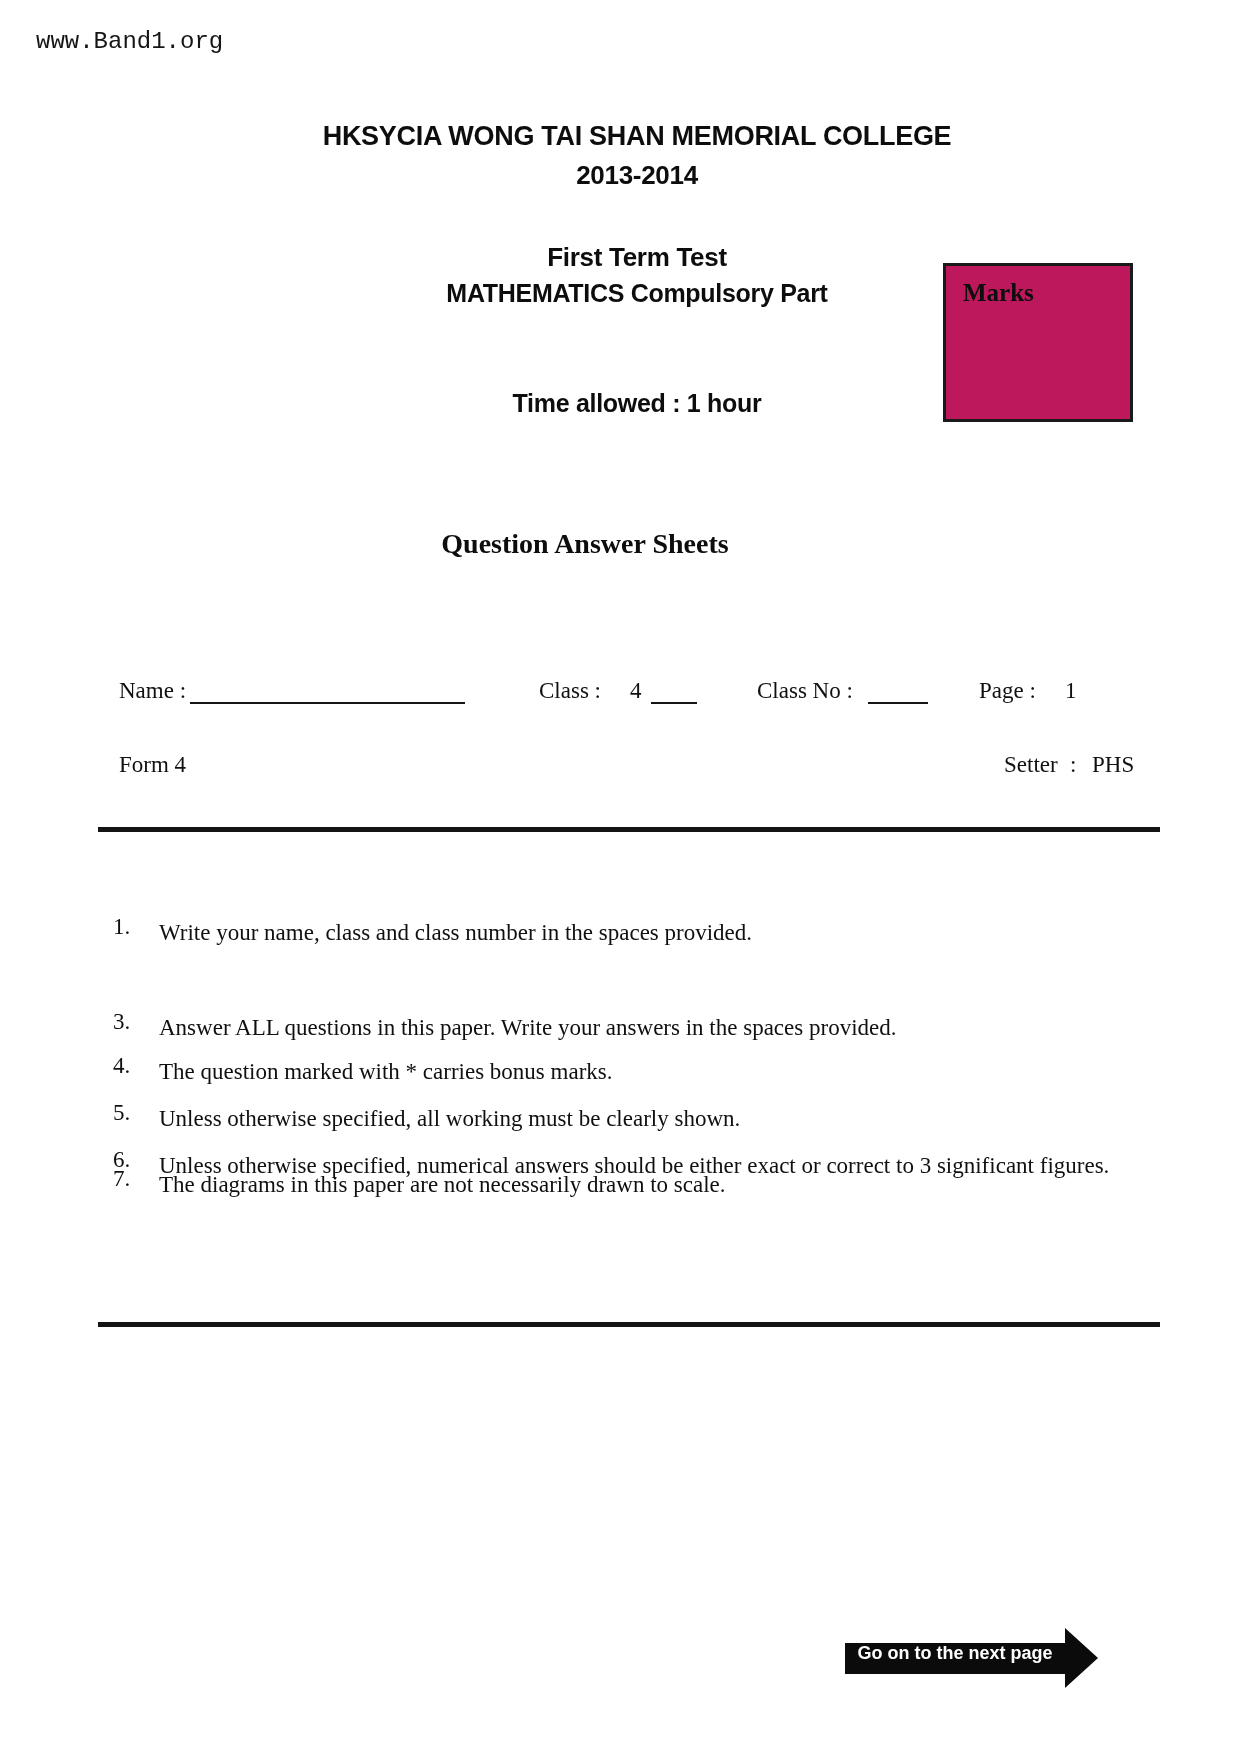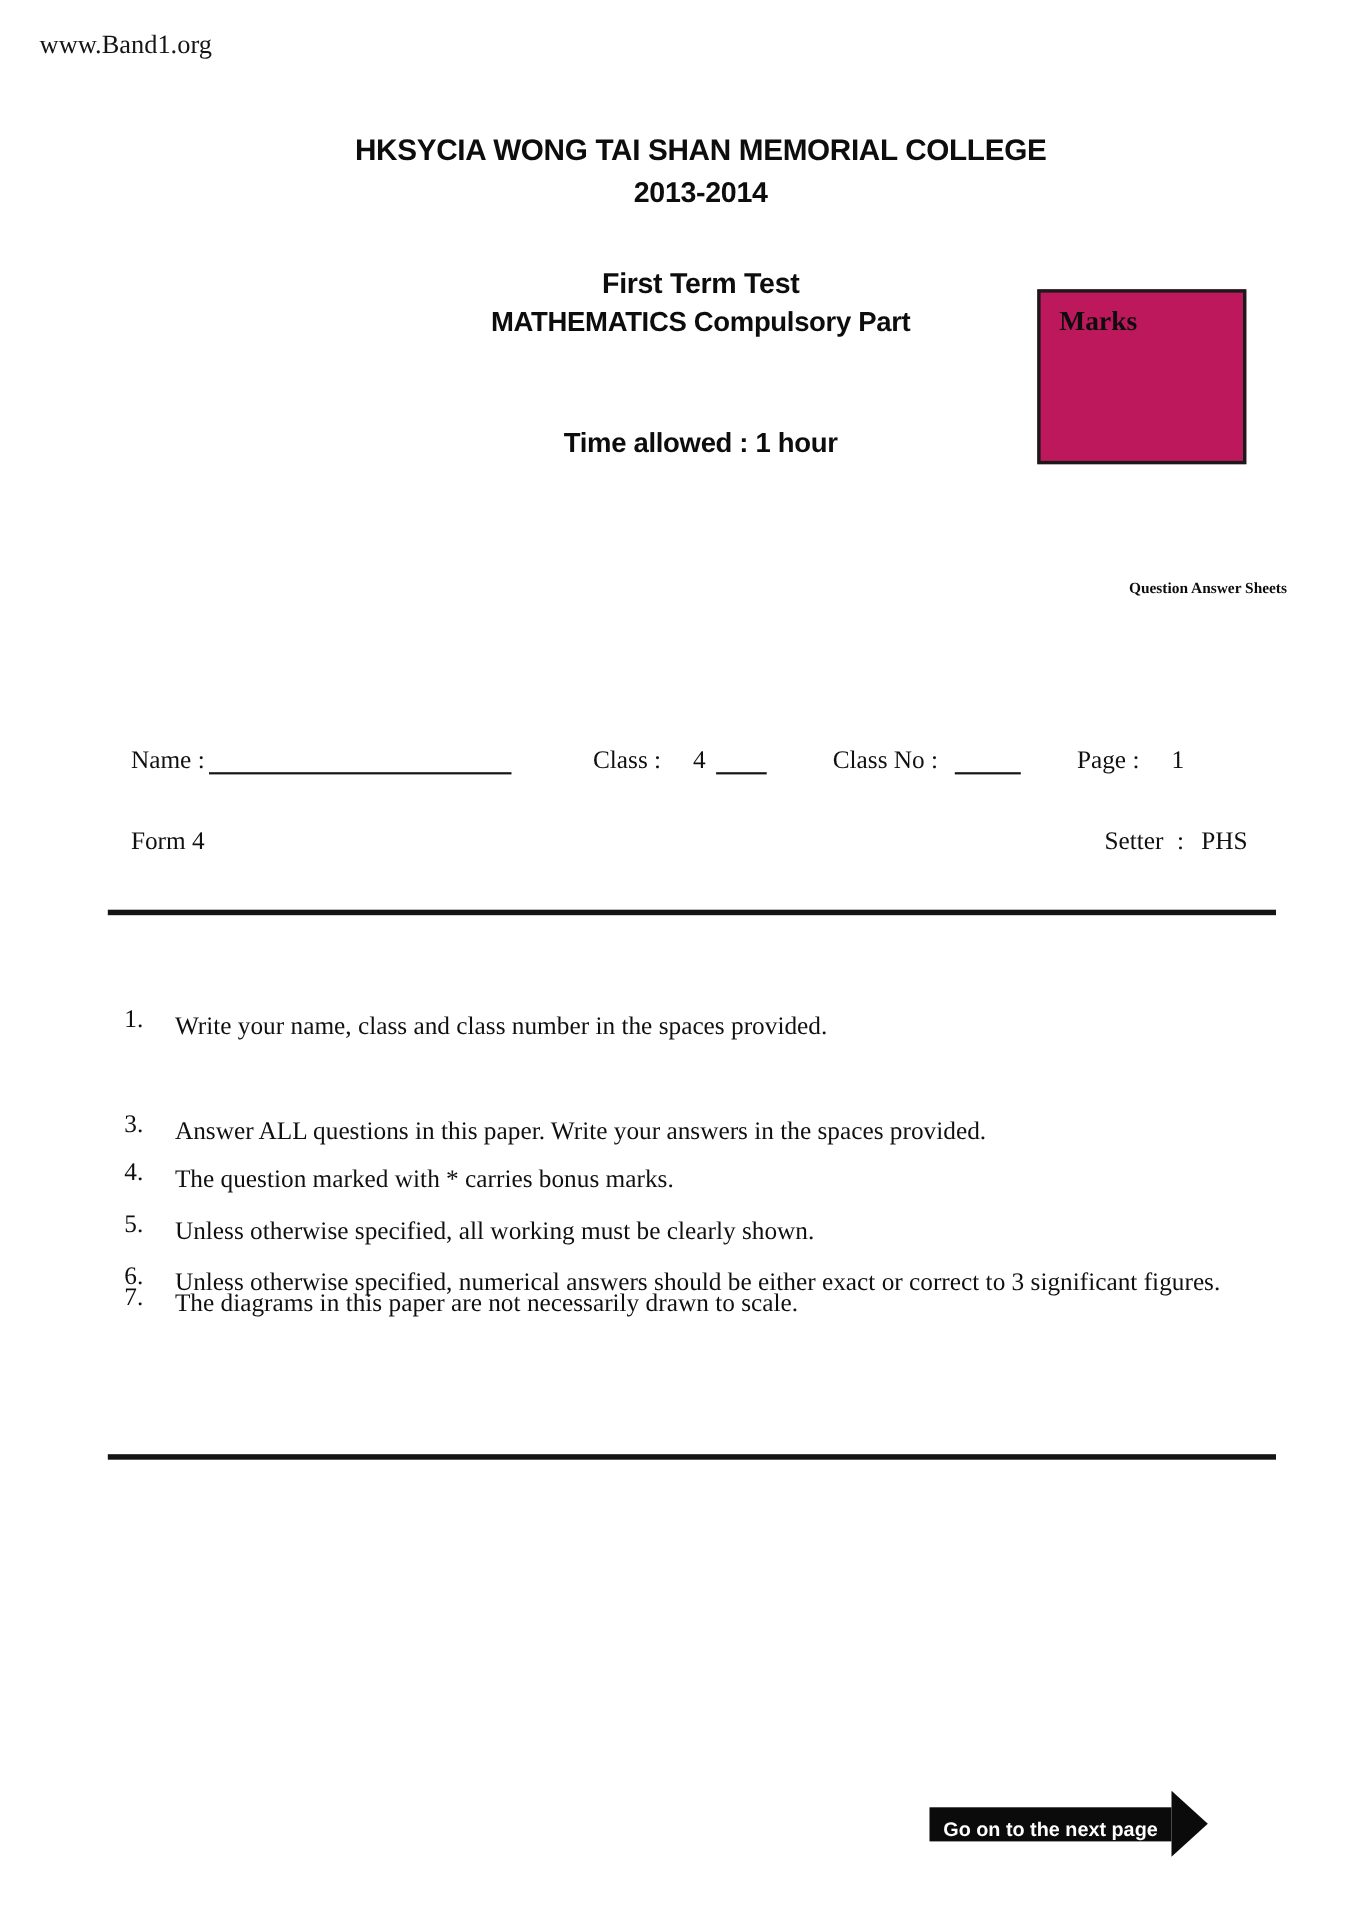--- a/index.html
+++ b/index.html
@@ -10,21 +10,21 @@
     margin:0 auto;
     background:#ffffff;
     color:#111111;
     overflow:hidden;
     font-family:"Liberation Serif", serif;
   }
   .abs{position:absolute;}
   
   .watermark{
     left:36px;top:28px;
-    font-family:Liberation Serif, serif;
+    font-family:Liberation Mono, monospace;
     font-size:24px;color:#151515;
   }
   
   .hline{
     left:0;width:1274px;text-align:center;
     font-family:"Liberation Sans", sans-serif;
     font-weight:bold;color:#0d0d0d;letter-spacing:-0.3px;
     white-space:nowrap;
   }
   .school{top:121px;font-size:27px;}
@@ -37,22 +37,22 @@
     left:943px;top:263px;width:184px;height:153px;
     border:3px solid #1a1a1a;background:#be185d;
     box-sizing:content-box;
   }
   .marks-box .lbl{
     position:absolute;left:17px;top:13px;
     font-family:"Liberation Serif", serif;
     font-weight:bold;font-size:25px;color:#0d0d0d;
   }
   .sheet-title{
-    left:0;top:528px;width:1170px;text-align:right;
-    font-weight:bold;font-size:14px;color:#0d0d0d;
+    left:0;top:528px;width:1170px;text-align:center;
+    font-weight:bold;font-size:28px;color:#0d0d0d;
     white-space:nowrap;
   }
   
   .fld{font-size:23px;color:#101010;white-space:nowrap;text-align:right;}
   .row1{top:678px;}
   .row2{top:752px;}
   .blank{
     position:absolute;height:24px;
     border-bottom:2px solid #151515;
   }
@@ -66,21 +66,21 @@
   .inst{left:113px;width:1010px;font-size:23px;color:#101010;}
   .inst .num{
     display:inline-block;width:46px;vertical-align:top;
   }
   .inst .txt{
     display:inline-block;width:960px;line-height:37px;vertical-align:top;
   }
   
   .banner-rect{
     left:845px;top:1643px;width:220px;height:31px;
-    background:#0b0b0b;display:flex;align-items:flex-end;justify-content:center;
+    background:#0b0b0b;display:flex;align-items:flex-start;justify-content:center;
   }
   .banner-rect .lbl{
     font-family:"Liberation Sans", sans-serif;
     font-weight:bold;font-size:18px;color:#ffffff;white-space:nowrap;
   }
   .banner-arrow{
     left:1065px;top:1628px;width:0;height:0;
     border-top:30px solid transparent;
     border-bottom:30px solid transparent;
     border-left:33px solid #0b0b0b;

